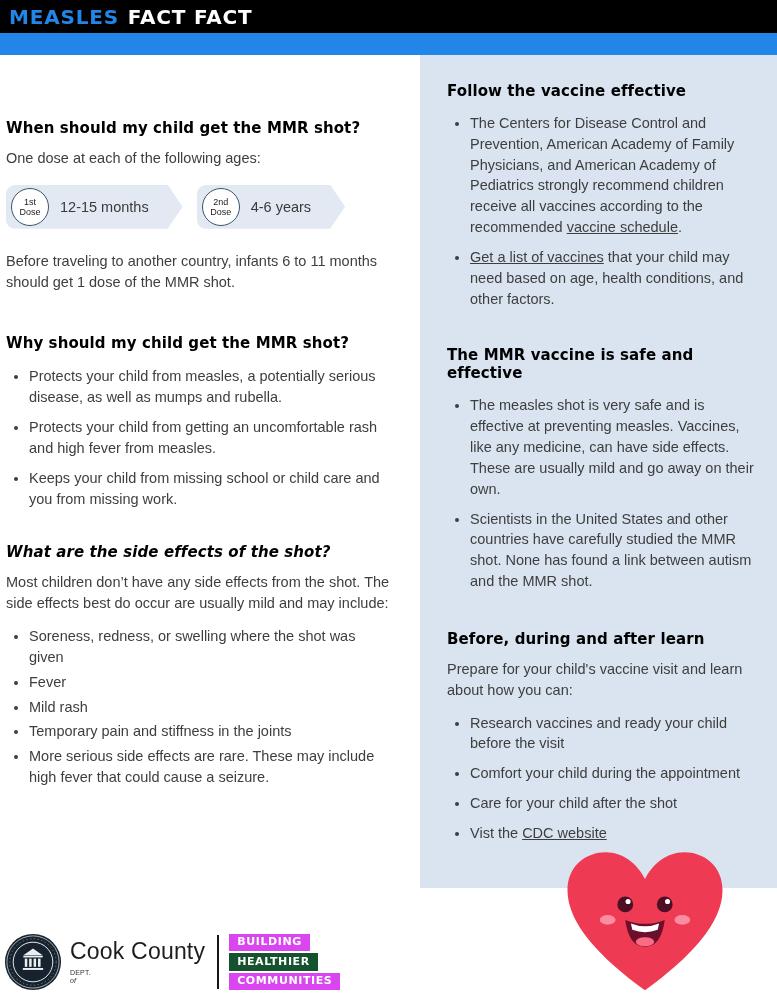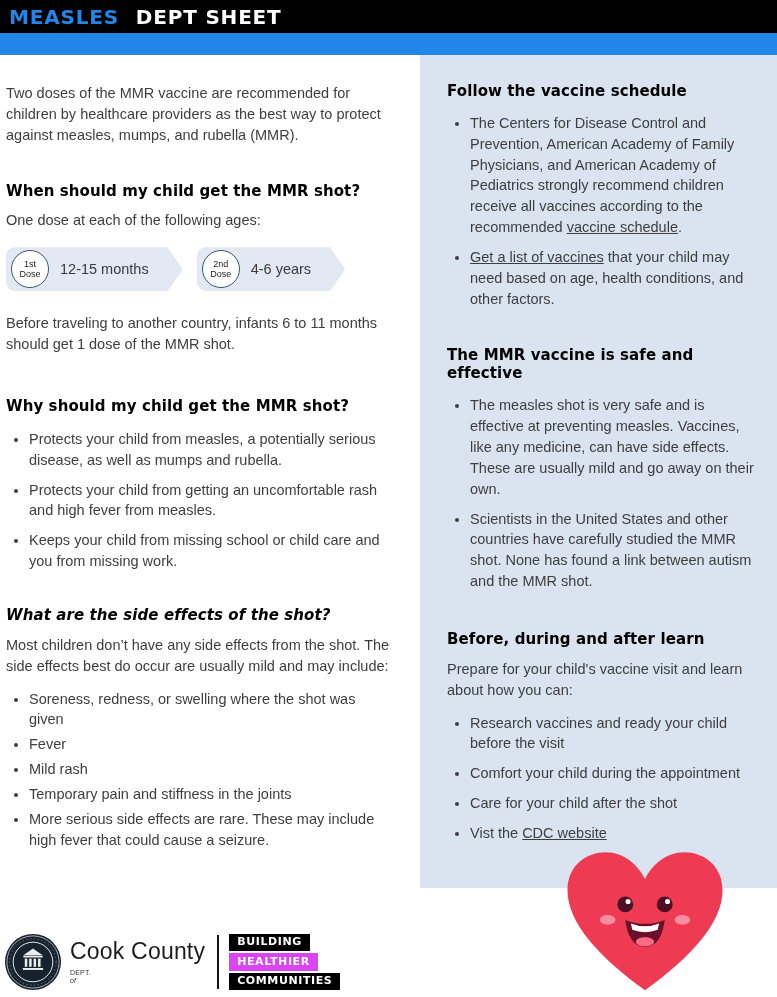--- a/index.html
+++ b/index.html
@@ -1,21 +1,21 @@
 <!DOCTYPE html>
 <html><head>
 <meta charset="utf-8">
 <style>
   * { margin:0; padding:0; box-sizing:border-box; }
   html, body { width:777px; height:997px; }
   body { font-family:"Liberation Sans", sans-serif; background:#ffffff; position:relative; overflow:hidden; color:#3e3e3e; }
 
   
   .topbar { height:33px; background:#000; display:flex; align-items:center; padding:0 9px; }
-  .title { display:flex; gap:17px; font-family:"DejaVu Sans", sans-serif; font-weight:bold; font-size:20px; letter-spacing:0.8px; line-height:1; }
+  .title { display:flex; gap:9px; font-family:"DejaVu Sans", sans-serif; font-weight:bold; font-size:20px; letter-spacing:0.8px; line-height:1; }
   .title .blue { color:#2186e8; }
   .title .white { color:#ffffff; }
   .stripe { height:22px; background:#2186e8; }
 
   
   .columns { display:flex; align-items:flex-start; height:942px; }
   .left-col { width:420px; padding:28px 28px 0 6px; }
   .right-col { width:357px; height:833px; background:#d9e4f0; padding:27px 22px 0 27px; }
 
   h2 { font-family:"DejaVu Sans", sans-serif; font-size:15px; color:#000; letter-spacing:0.1px; line-height:1.25; }
@@ -50,42 +50,41 @@
   .seal { width:58px; height:58px; flex-shrink:0; }
   .org { margin-left:8px; color:#1d1d1d; }
   .org-line1 { font-size:23px; letter-spacing:0.2px; display:flex; align-items:flex-start; gap:3px; line-height:1.05;flex-direction:column; }
   .dept { display:flex; flex-direction:column; font-size:7px; line-height:1.15; margin-top:2px; color:#333; }
   .dept .of { font-style:italic; }
   .org-line2 { font-size:26px; margin-top:0px; line-height:1.05; }
   .brand-divider { width:2px; height:54px; background:#161616; margin:0 10px 0 12px; }
   .tags { display:flex; flex-direction:column; gap:2px; }
   .tag { width:max-content; color:#fff; font-family:"DejaVu Sans", sans-serif; font-weight:bold;
          font-size:11px; letter-spacing:0.6px; padding:2.5px 8px; line-height:1.15; }
-  .tag-black { background:#000000; }
-  .tag-blue  { background:#d946ef; }
+  .tag-black { background:#d946ef; }
+  .tag-blue  { background:#14532d; }
 
   
   .heart { position:absolute; left:556px; top:848px; width:178px; height:148px; z-index:5; }
   .heart svg { width:100%; height:100%; display:block; }
 </style>
 </head>
 <body>
 
 <header class="topbar">
   <h1 class="title">
     <span class="blue">MEASLES</span>
-    <span class="white">DEPT SHEET</span>
+    <span class="white">FACT FACT</span>
   </h1>
 </header>
 <div class="stripe"></div>
 
 <main class="columns">
 
   <section class="left-col">
-    <p class="intro">Two doses of the MMR vaccine are recommended for children by healthcare providers as the best way to protect against measles, mumps, and rubella (MMR).</p>
 
     <h2 class="h-when">When should my child get the MMR shot?</h2>
     <p>One dose at each of the following ages:</p>
 
     <div class="dose-row">
       <div class="dose-badge">
         <div class="dose-circle">
           <span>1st</span>
           <span>Dose</span>
         </div>
@@ -114,21 +113,21 @@
     <ul class="side-list">
       <li>Soreness, redness, or swelling where the shot was given</li>
       <li>Fever</li>
       <li>Mild rash</li>
       <li>Temporary pain and stiffness in the joints</li>
       <li>More serious side effects are rare. These may include high fever that could cause a seizure.</li>
     </ul>
   </section>
 
   <aside class="right-col">
-    <h2 class="h-schedule">Follow the vaccine schedule</h2>
+    <h2 class="h-schedule">Follow the vaccine effective</h2>
     <ul class="r-list">
       <li>
         <span>The Centers for Disease Control and Prevention, American Academy of Family Physicians, and American Academy of Pediatrics strongly recommend children receive all vaccines according to the recommended </span><a class="link">vaccine schedule</a><span>.</span>
       </li>
       <li>
         <a class="link">Get a list of vaccines</a><span> that your child may need based on age, health conditions, and other factors.</span>
       </li>
     </ul>
 
     <h2 class="h-safe">The MMR vaccine is safe and effective</h2>

